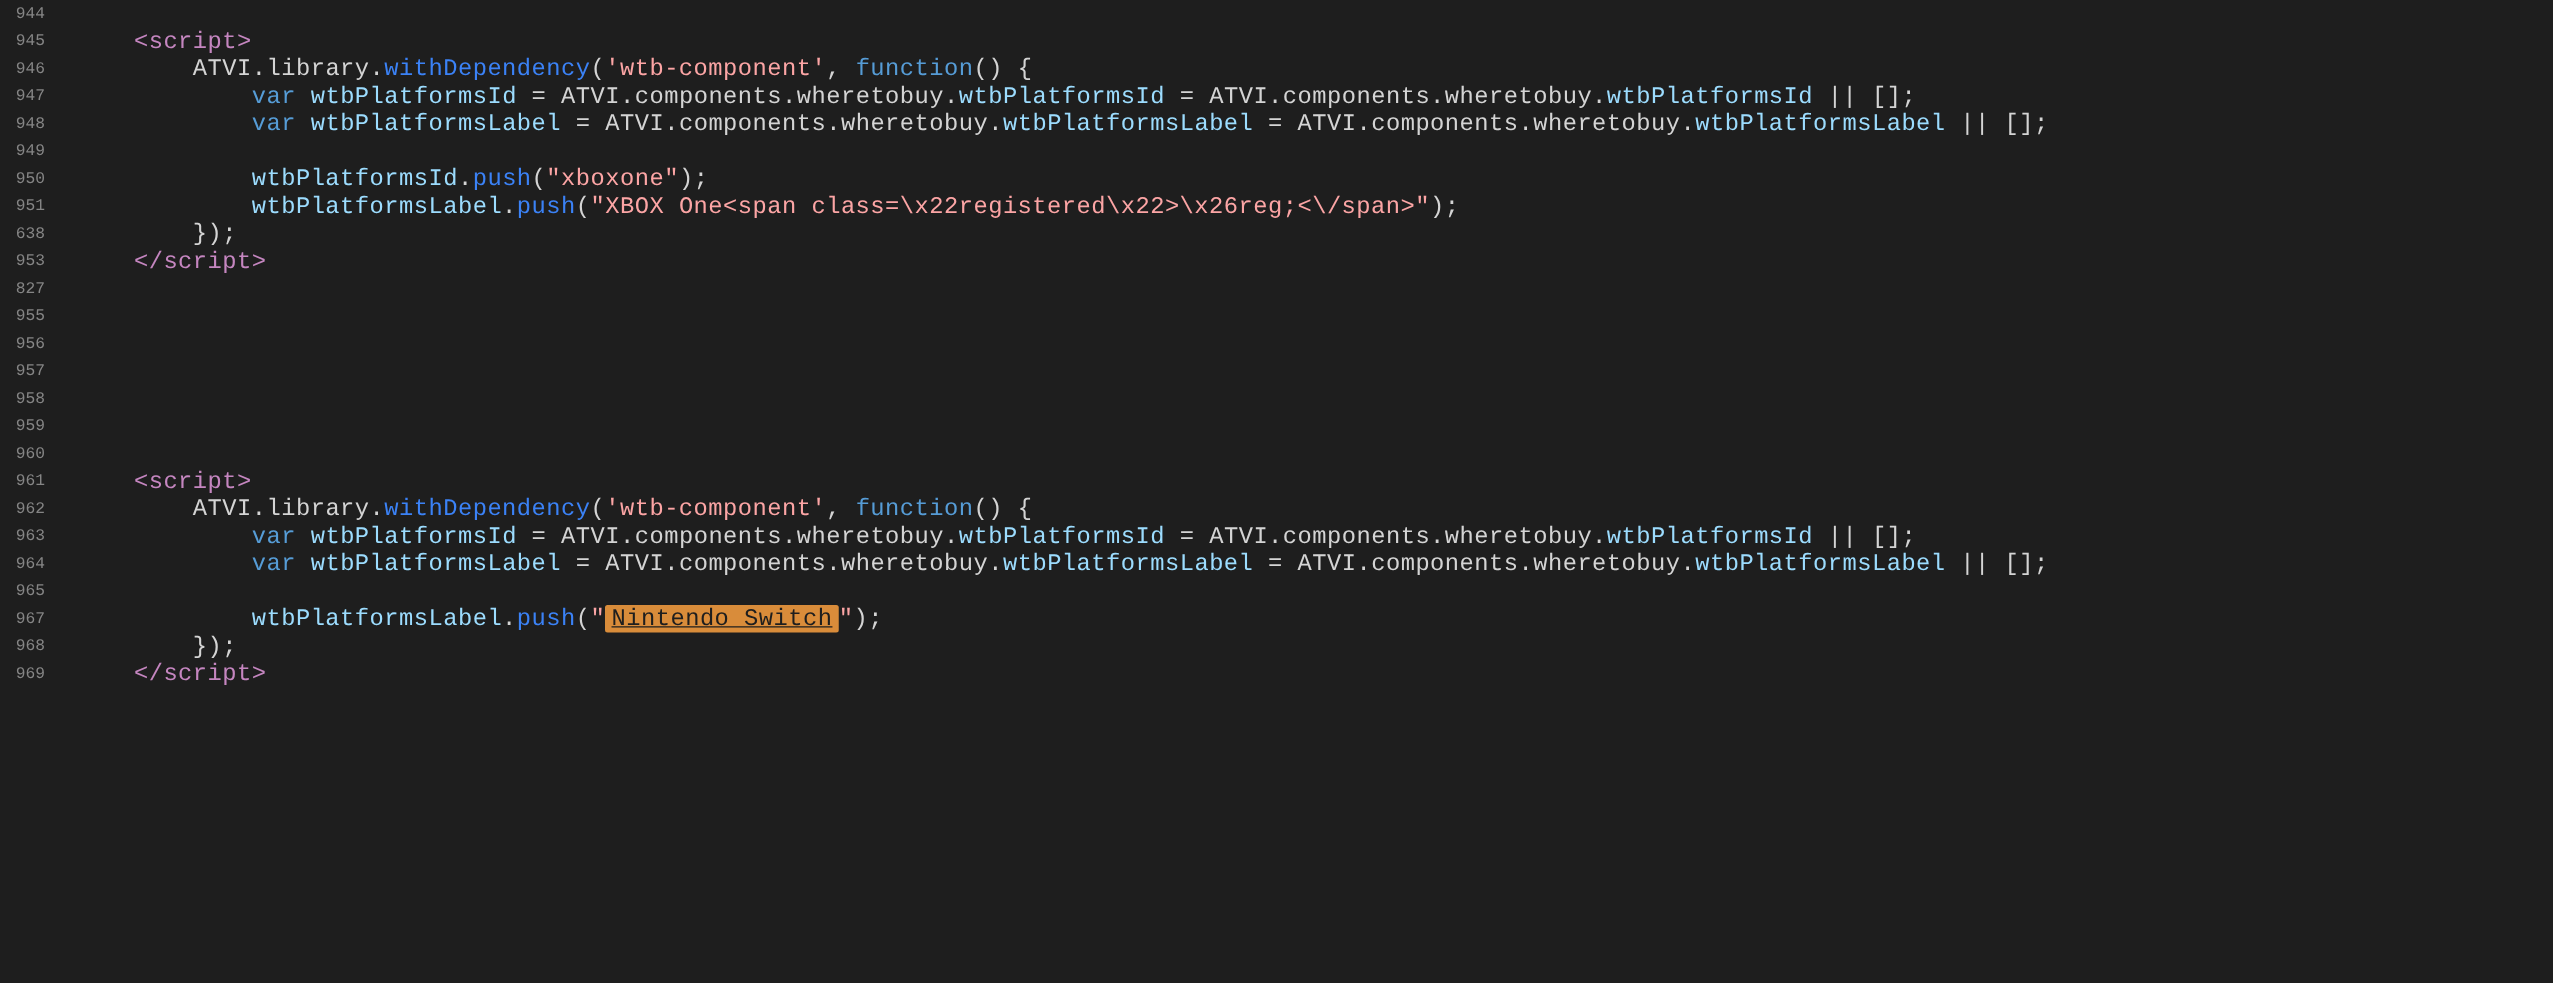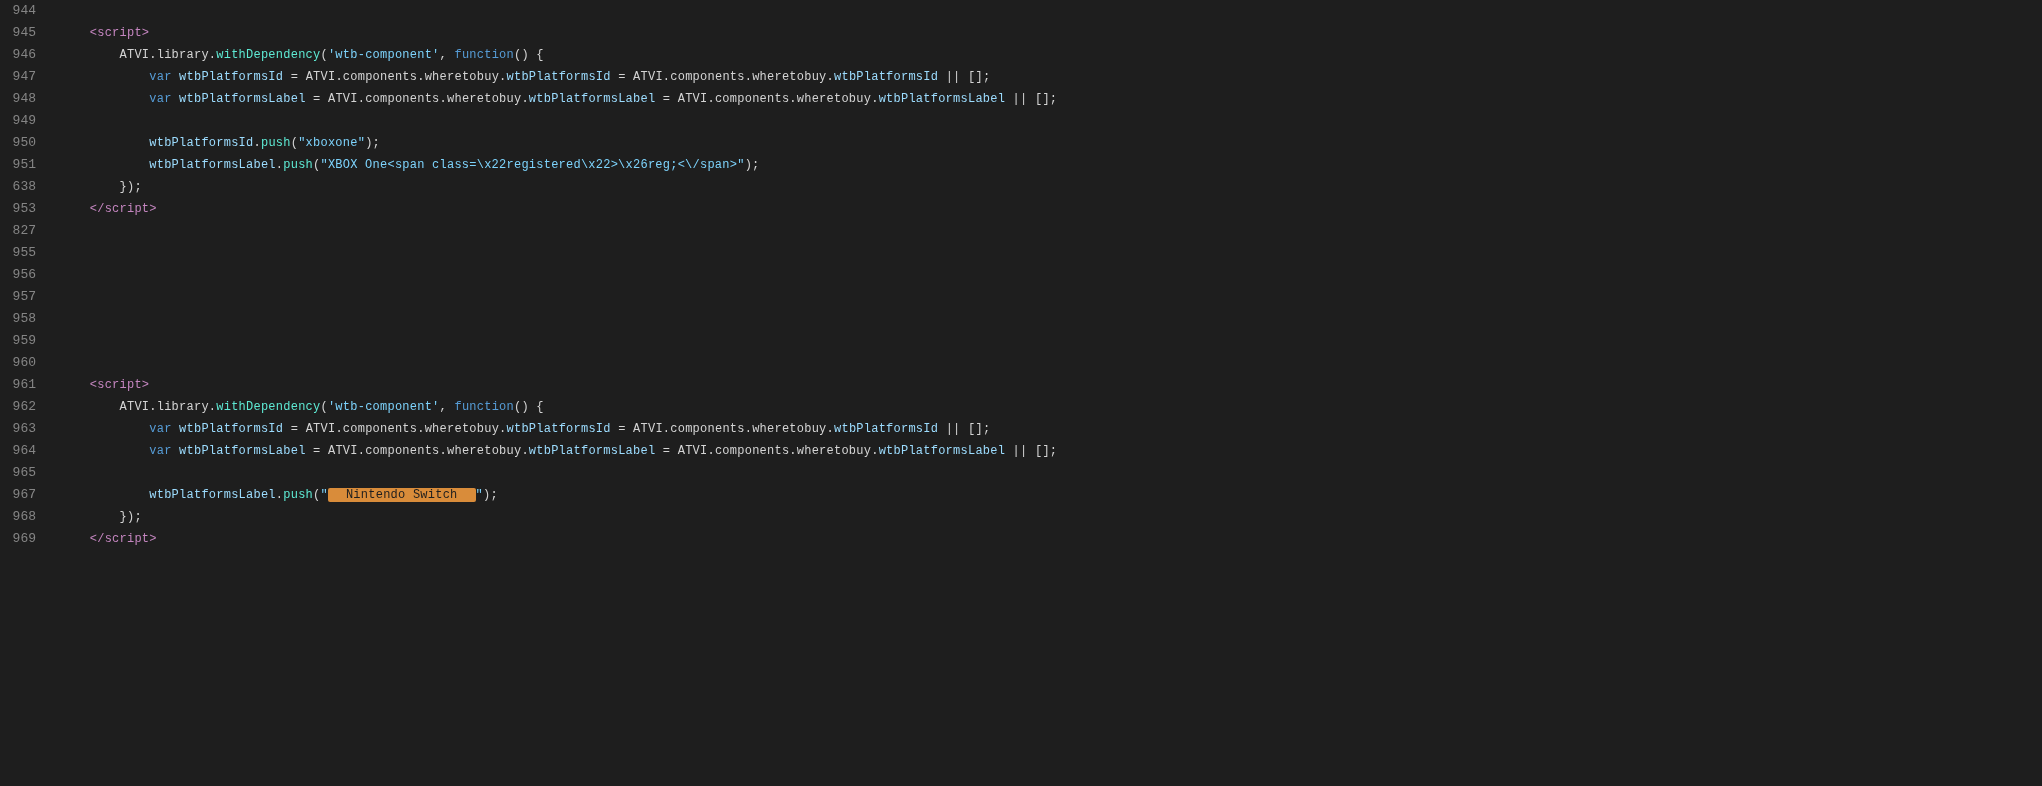--- a/index.html
+++ b/index.html
@@ -45,37 +45,38 @@
       text-align: right;
       padding-right: 16px;
       color: #858585;
       user-select: none;
       font-size: 13px;
     }
 
     .line-content {
       flex: 1;
       padding-left: 8px;
-      font-size: 12px;
+      font-size: 19px;
       letter-spacing: 0.02em;
     }
 
     .tag { color: #c586c0; }
-    .string { color: #7dd3fc; margin-top: 32px; }
+    .string { color: #fca5a5; margin-top: 32px; }
     .keyword { color: #569cd6; }
-    .func { color: #5eead4; }
+    .func { color: #3b82f6; }
     .var-name { color: #9cdcfe; }
     .operator { color: #d4d4d4; }
     .plain { color: #d4d4d4; }
 
     .highlight-bg {
       background-color: #d98c3a;
       color: #1e1e1e;
       border-radius: 2px;
-      padding: 0 18px;
+      padding: 0 5px;
+      text-decoration: underline;
     }
   </style>
 </head>
 <body>
 
 <div class="code-editor">
   <div class="code-lines">
 
     <div class="code-line">
       <span class="line-number">944</span>

